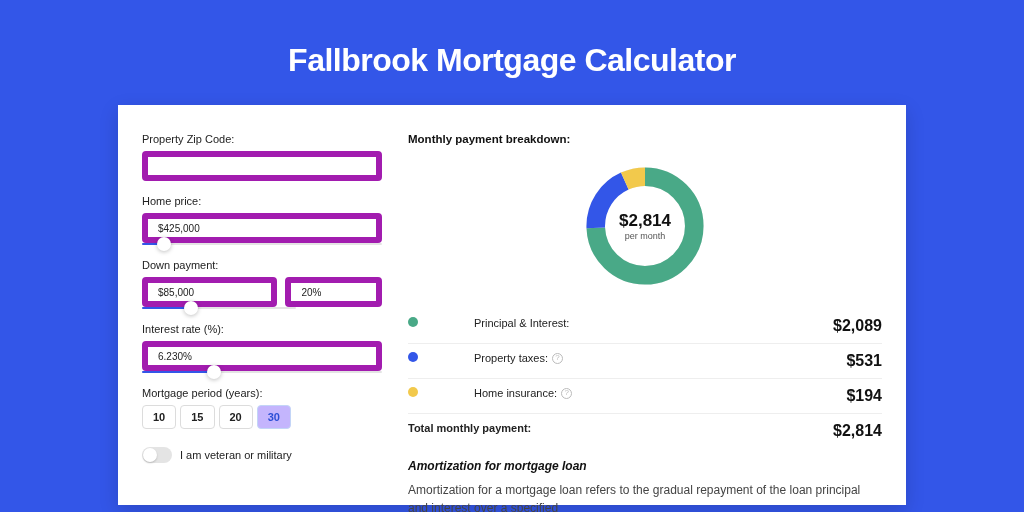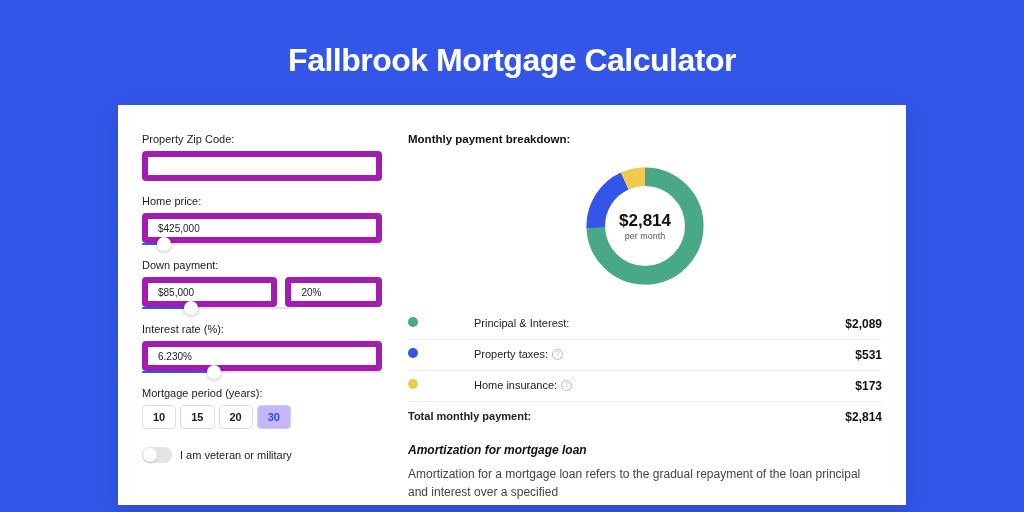--- a/index.html
+++ b/index.html
@@ -31,21 +31,21 @@
   .donut { width: 130px; height: 130px; position: relative; }
   .donut svg { transform: rotate(-90deg); }
   .donut-center { position: absolute; inset: 0; display: flex; flex-direction: column; align-items: center; justify-content: center; }
   .donut-amount { font-size: 17px; font-weight: 800; color: #111; }
   .donut-sub { font-size: 9px; color: #555; }
   .legend { }
   .legend-row { display: flex; align-items: flex-start; padding: 8px 0; border-bottom: 1px solid #eee; gap: 48px; }
   .legend-row.total { border-bottom: none; font-weight: 700; }
   .dot { width: 10px; height: 10px; border-radius: 50%; margin-right: 8px; flex-shrink: 0; }
   .legend-label { font-size: 11px; color: #222; flex: 1; display: flex; align-items: center; gap: 4px; }
-  .legend-val { font-size: 12px; color: #111; font-weight: 600; }
+  .legend-val { font-size: 16px; color: #111; font-weight: 600; }
   .legend-row.total .legend-label, .legend-row.total .legend-val { font-weight: 700; }
   .help { display: inline-flex; width: 11px; height: 11px; border-radius: 50%; border: 1px solid #bbb; color: #bbb; font-size: 8px; align-items: center; justify-content: center; line-height: 1; }
   .amort-title { font-size: 12px; font-weight: 700; color: #111; margin-top: 11px; margin-bottom: 8px; font-style: italic; }
   .amort-text { font-size: 12px; color: #444; line-height: 1.5; }
 </style>
 </head>
 <body>
 
 <div class="page">
   <h1 class="title">Fallbrook Mortgage Calculator</h1>
@@ -132,21 +132,21 @@
             <span class="legend-val">$2,089</span>
           </div>
           <div class="legend-row">
             <span class="dot" style="background:#3356e8"></span>
             <span class="legend-label">Property taxes: <span class="help">?</span></span>
             <span class="legend-val">$531</span>
           </div>
           <div class="legend-row">
             <span class="dot" style="background:#f2c94c"></span>
             <span class="legend-label">Home insurance: <span class="help">?</span></span>
-            <span class="legend-val">$173</span>
+            <span class="legend-val">$194</span>
           </div>
           <div class="legend-row total">
             <span class="legend-label">Total monthly payment:</span>
             <span class="legend-val">$2,814</span>
           </div>
         </div>
 
       <div class="amort-title">Amortization for mortgage loan</div>
       <div class="amort-text">Amortization for a mortgage loan refers to the gradual repayment of the loan principal and interest over a specified</div>
     </div>

